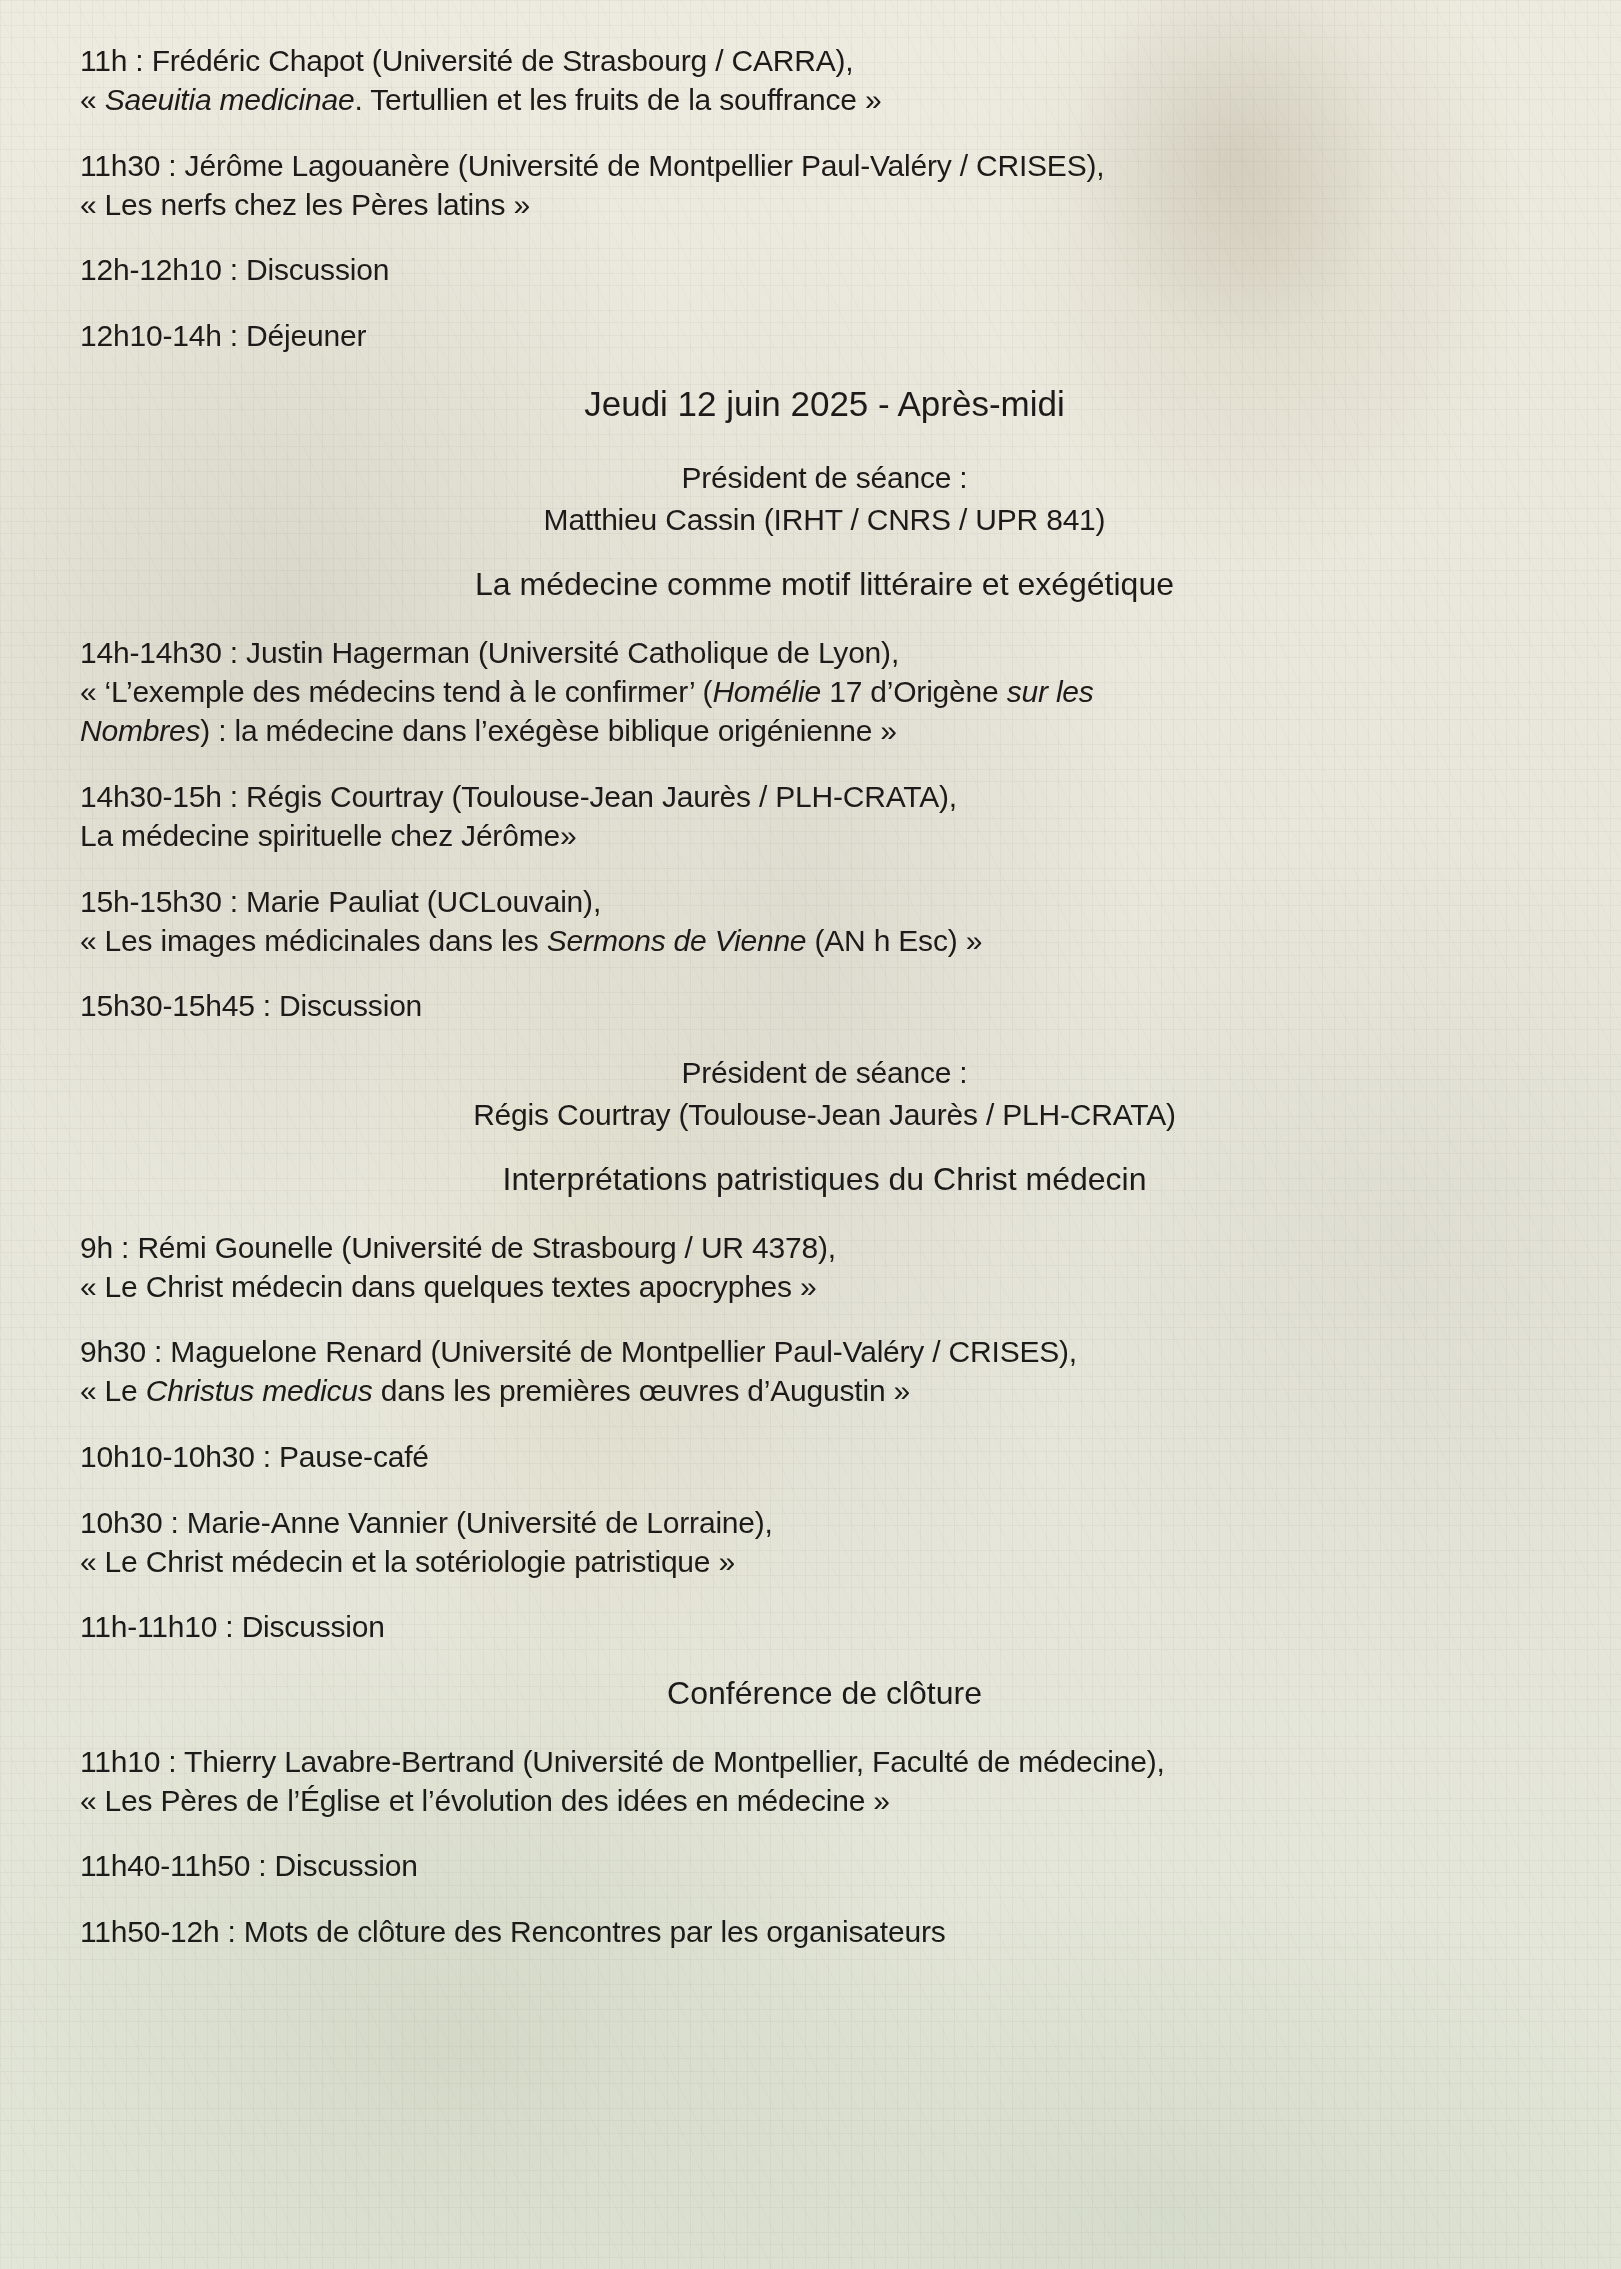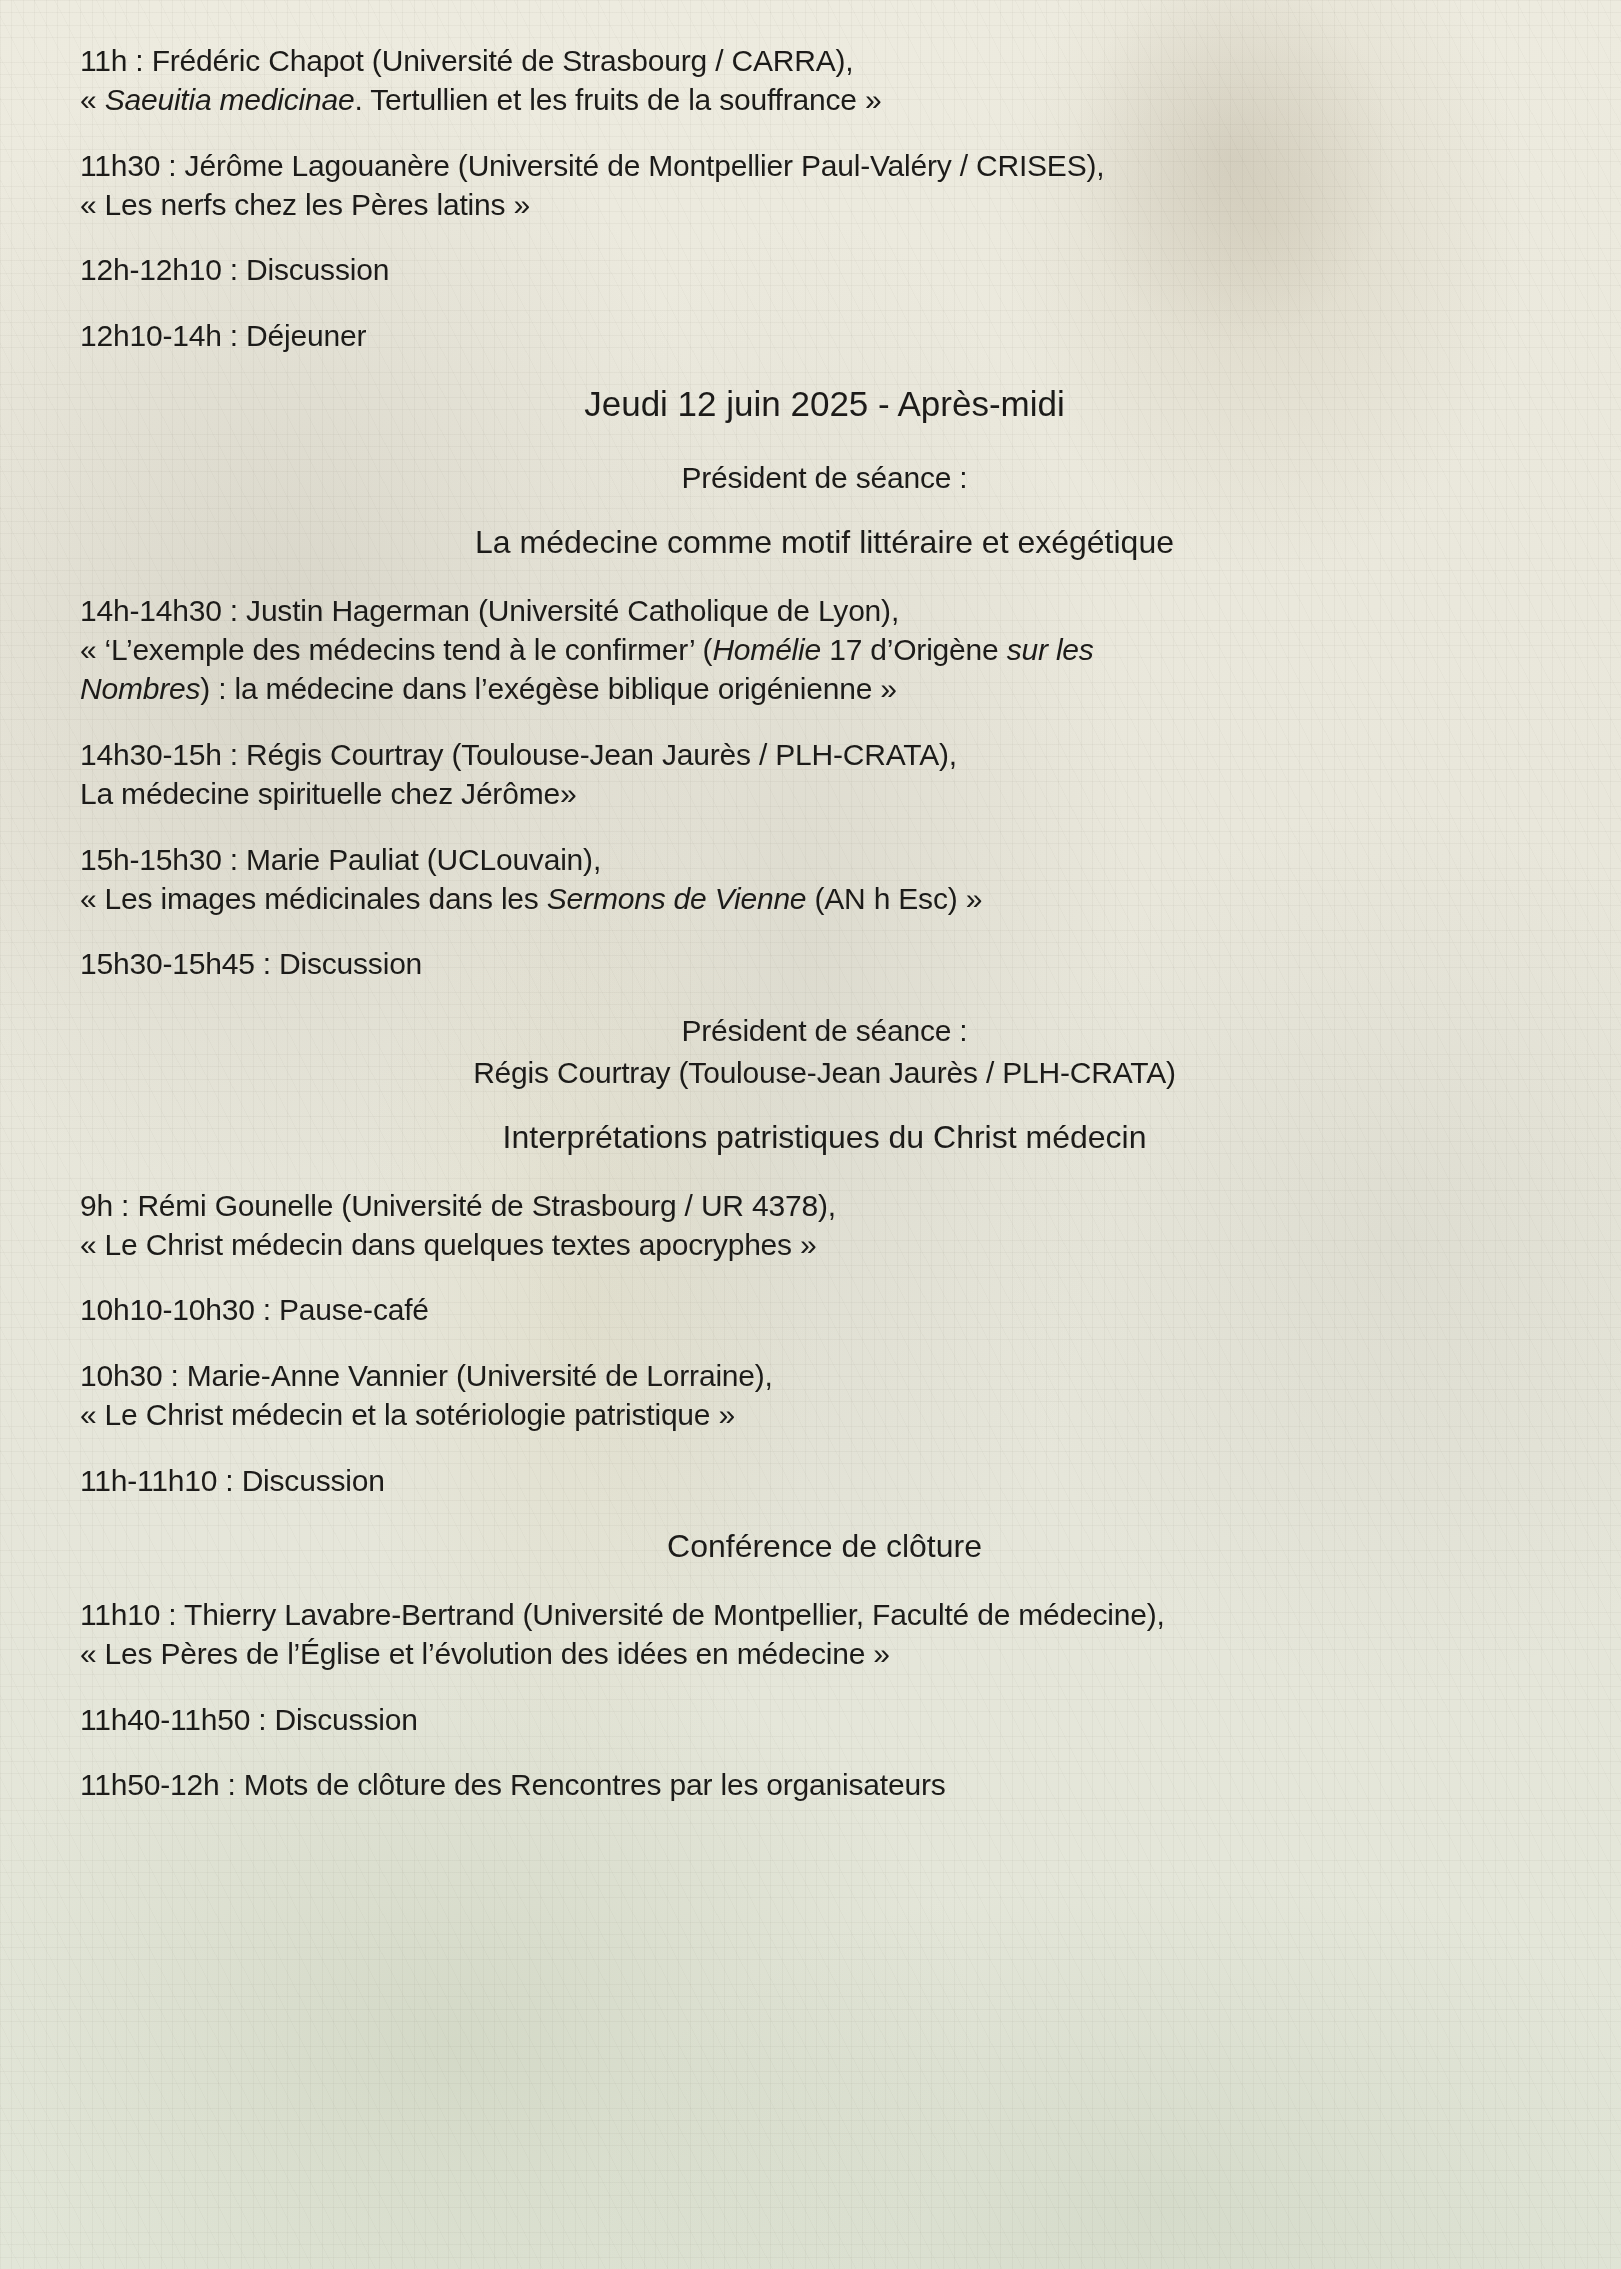--- a/index.html
+++ b/index.html
@@ -74,20 +74,21 @@
         <div class="line"><span class="b">12h-12h10 : </span><span>Discussion</span></div>
       </div>
       <div class="block entry">
         <div class="line"><span class="b">12h10-14h : </span><span>Déjeuner</span></div>
       </div>
       <div class="block day">
         <div class="line"><span class="b">Jeudi 12 juin 2025 - Après-midi</span></div>
       </div>
       <div class="block chair">
         <div class="line"><span class="b">Président de séance :</span></div>
+        <div class="line"><span>Matthieu Cassin (IRHT / CNRS / UPR 841)</span></div>
       </div>
       <div class="block session">
         <div class="line"><span class="b">La médecine comme motif littéraire et exégétique</span></div>
       </div>
       <div class="block entry">
         <div class="line"><span class="b">14h-14h30 : </span><span>Justin Hagerman (Université Catholique de Lyon),</span></div>
         <div class="line"><span>« ‘L’exemple des médecins tend à le confirmer’ (</span><span class="i">Homélie</span><span> 17 d’Origène </span><span class="i">sur les</span></div>
         <div class="line"><span class="i">Nombres</span><span>) : la médecine dans l’exégèse biblique origénienne »</span></div>
       </div>
       <div class="block entry">
@@ -106,20 +107,24 @@
         <div class="line"><span>Régis Courtray (Toulouse-Jean Jaurès / PLH-CRATA)</span></div>
       </div>
       <div class="block session">
         <div class="line"><span class="b">Interprétations patristiques du Christ médecin</span></div>
       </div>
       <div class="block entry">
         <div class="line"><span class="b">9h : </span><span>Rémi Gounelle (Université de Strasbourg / UR 4378),</span></div>
         <div class="line"><span>« Le Christ médecin dans quelques textes apocryphes »</span></div>
       </div>
       <div class="block entry">
+        <div class="line"><span class="b">9h30 : </span><span>Maguelone Renard (Université de Montpellier Paul-Valéry / CRISES),</span></div>
+        <div class="line"><span>« Le </span><span class="i">Christus medicus</span><span> dans les premières œuvres d’Augustin »</span></div>
+      </div>
+      <div class="block entry">
         <div class="line"><span class="b">10h10-10h30 : </span><span>Pause-café</span></div>
       </div>
       <div class="block entry">
         <div class="line"><span class="b">10h30 : </span><span>Marie-Anne Vannier (Université de Lorraine),</span></div>
         <div class="line"><span>« Le Christ médecin et la sotériologie patristique »</span></div>
       </div>
       <div class="block entry">
         <div class="line"><span class="b">11h-11h10 : </span><span>Discussion</span></div>
       </div>
       <div class="block session">

